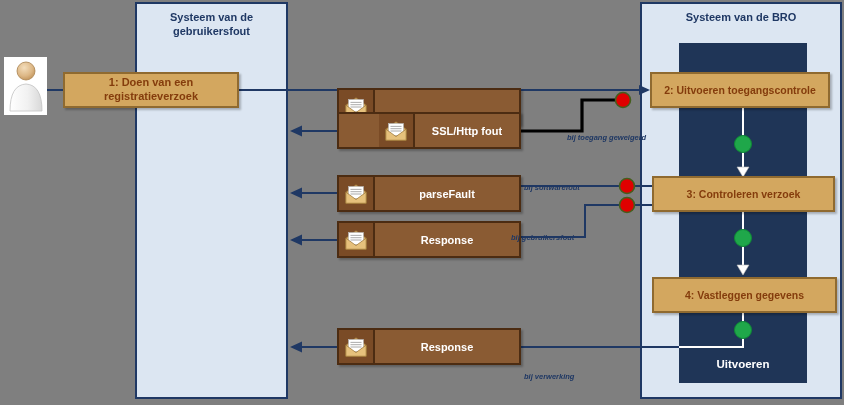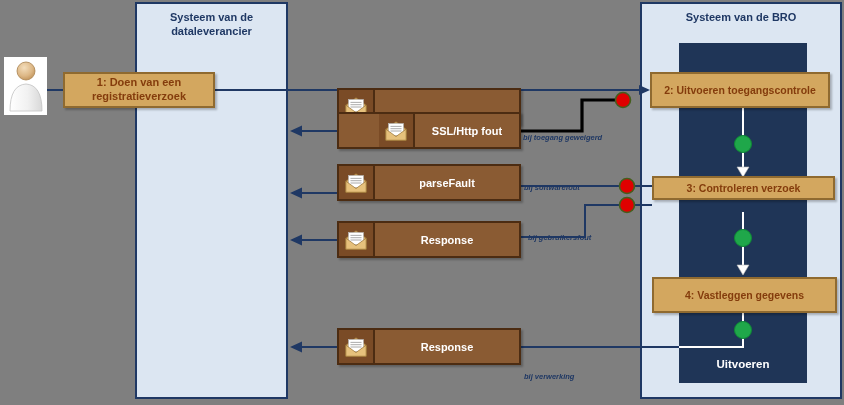--- a/index.html
+++ b/index.html
@@ -45,21 +45,21 @@
 
   .actor-panel{position:absolute;left:4px;top:57px;width:43px;height:58px;background:#fff;
        z-index:4;display:flex;align-items:center;justify-content:center;}
 </style>
 </head>
 <body>
 
 <div id="canvas">
 
   <div class="lane" style="left:135px;width:153px;">
-    <div class="lane-title">Systeem van de dataleverancier</div>
+    <div class="lane-title">Systeem van de gebruikersfout</div>
   </div>
   <div class="lane" style="left:640px;width:202px;">
     <div class="lane-title">Systeem van de BRO</div>
   </div>
 
   <div class="darkpanel"></div>
   <div class="processing-label">Uitvoeren</div>
 
   <svg id="connectors" width="844" height="405" viewBox="0 0 844 405">
 
@@ -131,27 +131,27 @@
           <stop offset="0%" stop-color="#ffffff"></stop>
           <stop offset="55%" stop-color="#f1f1f1"></stop>
           <stop offset="100%" stop-color="#d8d8d8"></stop>
         </linearGradient>
       </defs>
       <circle cx="20" cy="12" r="9" fill="url(#headg)" stroke="#a9834f" stroke-width="0.8"></circle>
       <path d="M4,52 Q4,26 20,25 Q36,26 36,52 Z" fill="url(#bodyg)" stroke="#c2c2c2" stroke-width="0.8"></path>
     </svg>
   </div>
 
-  <div class="step" style="left:63px;top:72px;width:152px;height:36px;font-size:11px;line-height:1.25;">
+  <div class="step" style="left:63px;top:72px;width:176px;height:36px;font-size:11px;line-height:1.25;">
     <span>1: Doen van een registratieverzoek</span>
   </div>
   <div class="step" style="left:650px;top:72px;width:180px;height:36px;font-size:10.5px;">
     <span>2: Uitvoeren toegangscontrole</span>
   </div>
-  <div class="step" style="left:652px;top:176px;width:183px;height:24px;font-size:10.5px;">
+  <div class="step" style="left:652px;top:176px;width:183px;height:36px;font-size:10.5px;">
     <span>3: Controleren verzoek</span>
   </div>
   <div class="step" style="left:652px;top:277px;width:185px;height:36px;font-size:10.5px;">
     <span>4: Vastleggen gegevens</span>
   </div>
 
   <div class="msg" style="top:88px;flex-direction:column;">
     <div class="icon-cell">
       <svg width="26" height="24" viewBox="0 0 28 26">
         <polygon points="3,11 14,3 25,11 25,23 3,23" fill="#d9b06a" stroke="#9a7436" stroke-width="0.8"></polygon>
@@ -172,21 +172,21 @@
         <rect x="6" y="5" width="16" height="13" fill="#ffffff" stroke="#bbbbbb" stroke-width="0.7"></rect>
         <line x1="8" y1="8" x2="20" y2="8" stroke="#9a9a9a" stroke-width="0.9"></line>
         <line x1="8" y1="10.5" x2="20" y2="10.5" stroke="#9a9a9a" stroke-width="0.9"></line>
         <line x1="8" y1="13" x2="20" y2="13" stroke="#9a9a9a" stroke-width="0.9"></line>
         <polygon points="3,11 14,19 25,11 25,23 3,23" fill="#e6c17c" stroke="#9a7436" stroke-width="0.8"></polygon>
       </svg>
     </div>
     <div class="msg-label">SSL/Http fout</div>
   </div>
 
-  <div class="msg" style="top:164px;">
+  <div class="msg" style="top:175px;">
     <div class="icon-cell">
       <svg width="26" height="24" viewBox="0 0 28 26">
         <polygon points="3,11 14,3 25,11 25,23 3,23" fill="#d9b06a" stroke="#9a7436" stroke-width="0.8"></polygon>
         <rect x="6" y="5" width="16" height="13" fill="#ffffff" stroke="#bbbbbb" stroke-width="0.7"></rect>
         <line x1="8" y1="8" x2="20" y2="8" stroke="#9a9a9a" stroke-width="0.9"></line>
         <line x1="8" y1="10.5" x2="20" y2="10.5" stroke="#9a9a9a" stroke-width="0.9"></line>
         <line x1="8" y1="13" x2="20" y2="13" stroke="#9a9a9a" stroke-width="0.9"></line>
         <polygon points="3,11 14,19 25,11 25,23 3,23" fill="#e6c17c" stroke="#9a7436" stroke-width="0.8"></polygon>
       </svg>
     </div>
@@ -214,18 +214,18 @@
         <rect x="6" y="5" width="16" height="13" fill="#ffffff" stroke="#bbbbbb" stroke-width="0.7"></rect>
         <line x1="8" y1="8" x2="20" y2="8" stroke="#9a9a9a" stroke-width="0.9"></line>
         <line x1="8" y1="10.5" x2="20" y2="10.5" stroke="#9a9a9a" stroke-width="0.9"></line>
         <line x1="8" y1="13" x2="20" y2="13" stroke="#9a9a9a" stroke-width="0.9"></line>
         <polygon points="3,11 14,19 25,11 25,23 3,23" fill="#e6c17c" stroke="#9a7436" stroke-width="0.8"></polygon>
       </svg>
     </div>
     <div class="msg-label">Response</div>
   </div>
 
-  <span class="annotation" style="left:523px;top:133px;">bij toegang geweigerd</span>
+  <span class="annotation" style="left:523px;top:133px;padding-left:44px;">bij toegang geweigerd</span>
   <span class="annotation" style="left:524px;top:183px;">bij softwarefout</span>
-  <span class="annotation" style="left:528px;top:233px;">bij gebruikersfout</span>
+  <span class="annotation" style="left:511px;top:233px;">bij gebruikersfout</span>
   <span class="annotation" style="left:524px;top:350px;margin-top:22px;">bij verwerking</span>
 
 </div>
 
 </body></html>

